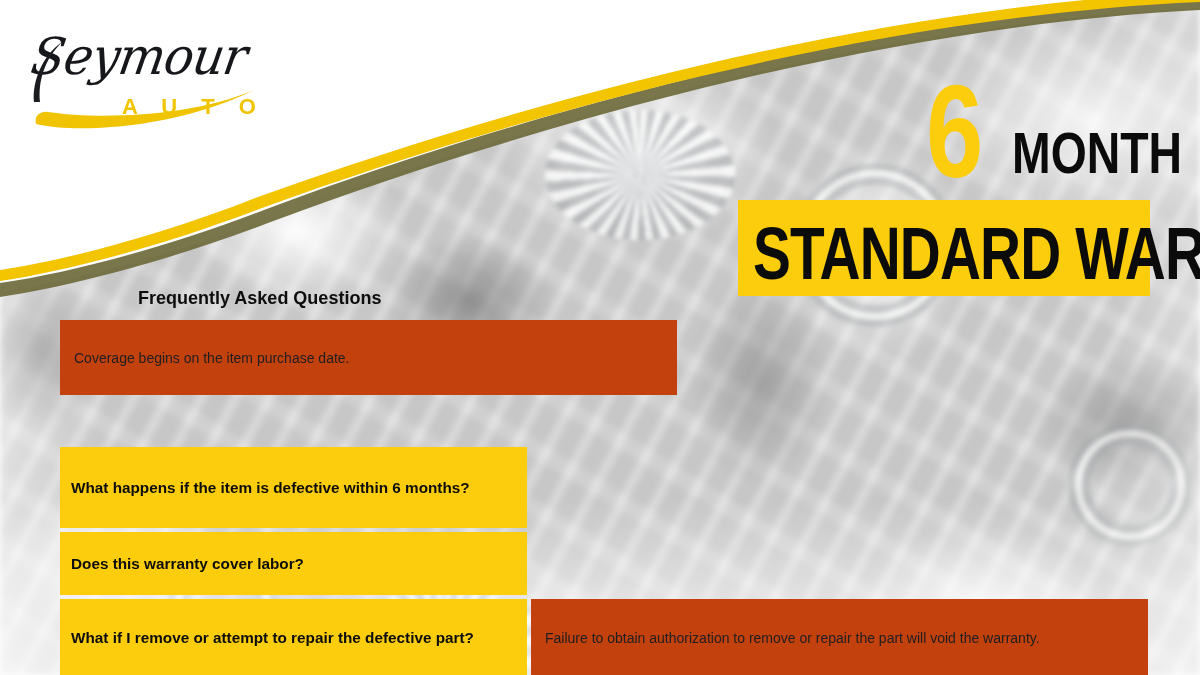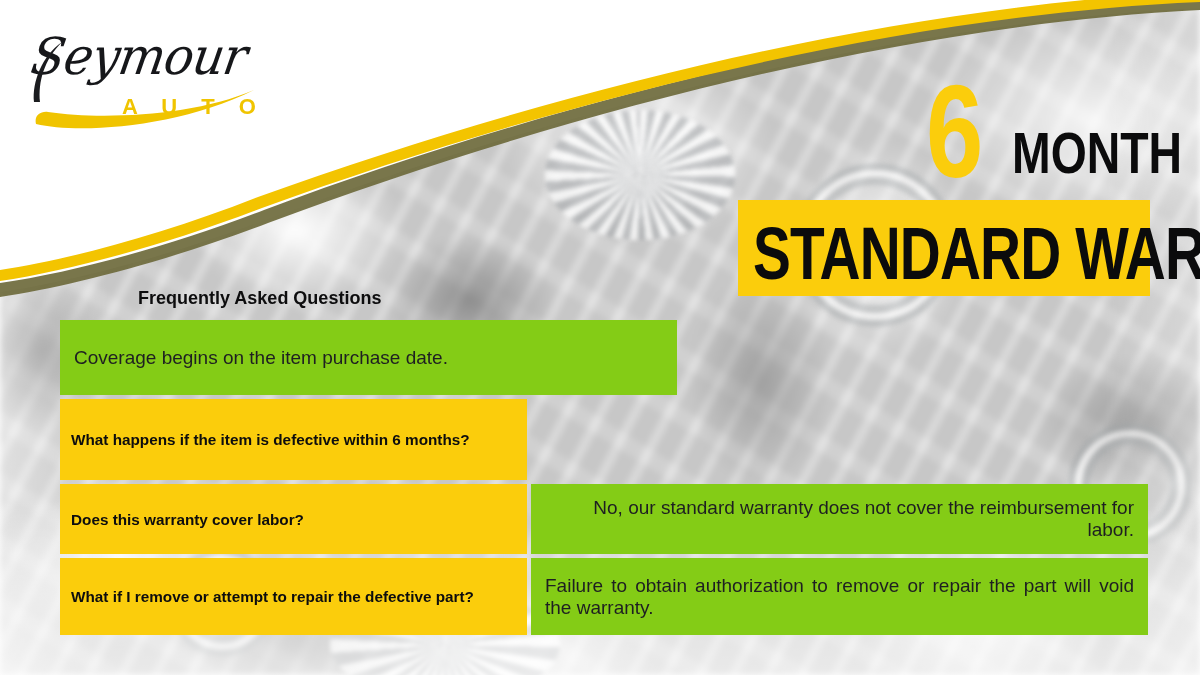--- a/index.html
+++ b/index.html
@@ -167,31 +167,31 @@
     background:#fbcd0c;
     padding:13px 11px 13px 11px;
     font-weight:700;
     font-size:15.3px;
     line-height:21px;
     color:#0d0d0e;
     display:flex; align-items:center;
   }
   .a-cell {
     width:617px;
-    background:#84cc16;
+    background:#c2410c;
     padding:13px 14px 13px 14px;
     font-weight:400;
-    font-size:19px;
+    font-size:14px;
     line-height:22px;
     color:#1e1f22;
     text-align:justify;
     display:flex; align-items:center;
   }
   .r1 .q-cell, .r1 .a-cell { min-height:75px; }
-  .r2 .q-cell, .r2 .a-cell { min-height:81px; }
+  .r2 .q-cell, .r2 .a-cell { min-height:81px;margin-top:48px; }
   .r3 .q-cell, .r3 .a-cell { min-height:63px;text-align:right; }
   .r4 .q-cell, .r4 .a-cell { min-height:77px; }
   .a-cell > span { display:block; width:100%; }
 </style>
 </head>
 <body>
 
 <div id="slide">
 
   <div id="bg-photo">
@@ -245,23 +245,20 @@
     <div class="faq-row r2">
       <div class="q-cell">
         <span>What happens if the item is defective within 6 months?</span>
       </div>
     </div>
 
     <div class="faq-row r3">
       <div class="q-cell">
         <span>Does this warranty cover labor?</span>
       </div>
-      <div class="a-cell">
-        <span>No, our standard warranty does not cover the reimbursement for labor.</span>
-      </div>
     </div>
 
     <div class="faq-row r4">
       <div class="q-cell">
         <span>What if I remove or attempt to repair the defective part?</span>
       </div>
       <div class="a-cell">
         <span>Failure to obtain authorization to remove or repair the part will void the warranty.</span>
       </div>
     </div>

